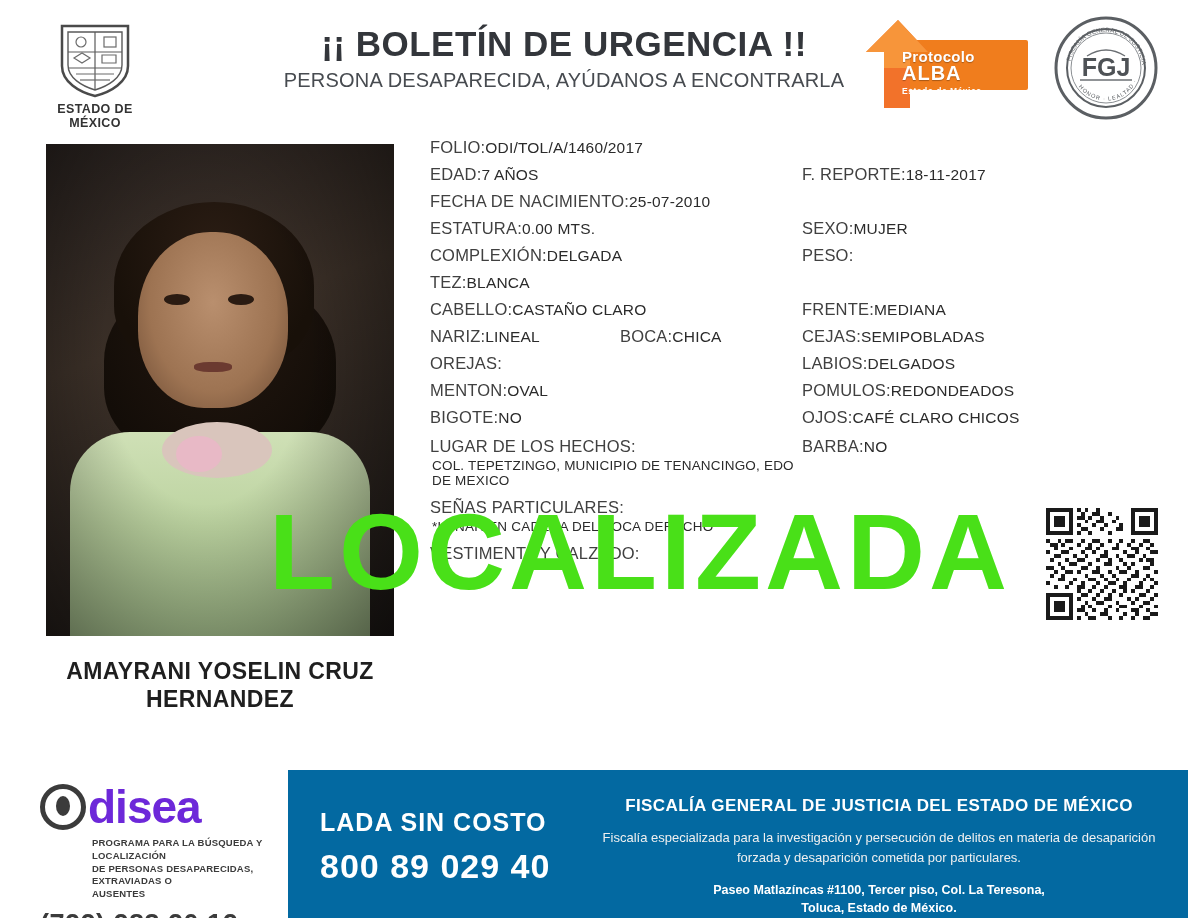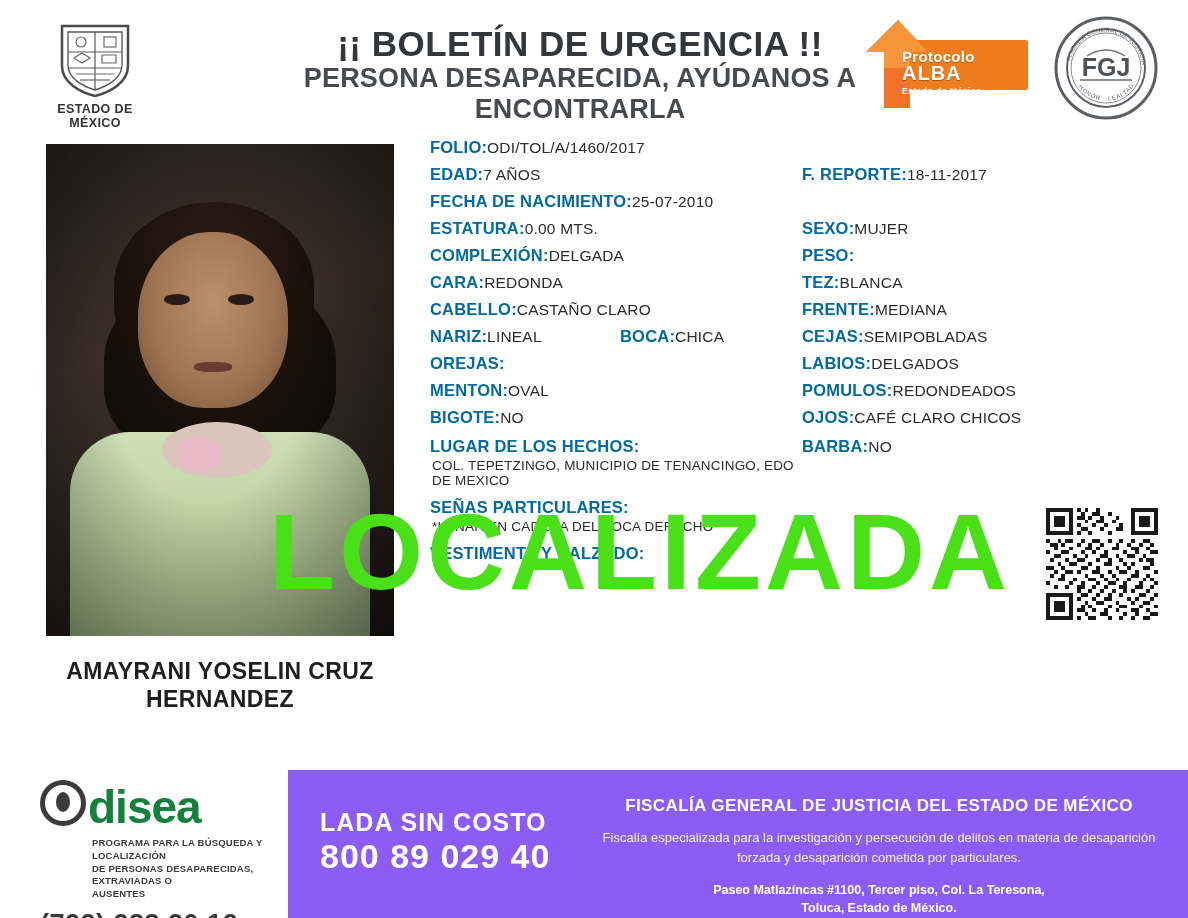--- a/index.html
+++ b/index.html
@@ -36,37 +36,38 @@
   .edomex-shield svg { display: block; }
   .edomex-caption {
     font-size: 12.5px;
     font-weight: bold;
     letter-spacing: 0.4px;
     color: #333;
     margin-top: 4px;
   }
   .header-titles {
     position: absolute;
-    left: 240px;
+    left: 224px;
     top: 26px;
     width: 680px;
     text-align: center;
   }
   .title-main {
     font-size: 35px;
     font-weight: bold;
     color: #33363b;
     letter-spacing: 0.5px;
     line-height: 1.05;
   }
   .title-sub {
-    font-size: 27px;
-    font-weight: bold;
+    font-size: 20px;
+    font-weight: normal;
     color: #474b50;
     letter-spacing: 0.2px;
+    margin-top: 6px;
   }
   .protocolo-alba {
     position: absolute;
     right: 160px;
     top: 18px;
     width: 170px;
     height: 92px;
   }
   .pa-arrow {
     position: absolute;
@@ -229,23 +230,23 @@
 
   
   .fields {
     position: absolute;
     left: 430px;
     top: 8px;
     width: 720px;
   }
   .f-row { display: flex; margin-bottom: 8px; }
   .lbl {
-    font-weight: bold;
+    font-weight: normal;
     font-size: 16.5px;
-    color: #0369a1;
+    color: #404040;
     letter-spacing: 0.2px;
   }
   .val {
     font-size: 15.5px;
     color: #2b2b2b;
     letter-spacing: 0.2px;
   }
 
   .subline {
     font-size: 13.5px;
@@ -296,23 +297,24 @@
     height: 148px;
   }
   .disea {
     position: absolute;
     left: 40px;
     top: 10px;
     width: 250px;
   }
   .disea-word {
     display: flex;
+    align-items: center;
     font-size: 46px;
     font-weight: bold;
-    color: #15803d;
+    color: #6d28d9;
     letter-spacing: -1px;
   }
   .disea-mark {
     width: 46px;
     height: 46px;
     border-radius: 50%;
     border: 5px solid #3b3b3b;
     position: relative;
     margin-right: 2px;
   }
@@ -341,37 +343,38 @@
     color: #3b3b3b;
     margin-top: 8px;
     letter-spacing: .5px;
   }
   .footer-bar {
     position: absolute;
     left: 288px;
     top: 0;
     width: 900px;
     height: 148px;
-    background: #8b5cf6;
+    background: #0369a1;
     color: #fff;
     display: flex;
   }
   .lada {
     width: 300px;
     padding: 38px 0 0 32px;
   }
   .lada-title {
     font-size: 25px;
     font-weight: bold;
     letter-spacing: 1px;
   }
   .lada-number {
     font-size: 34px;
     font-weight: bold;
     letter-spacing: 1px;
+    margin-top: 10px;
   }
   .fiscalia {
     flex: 1;
     padding: 26px 26px 0 8px;
     text-align: center;
   }
   .fis-title {
     font-size: 17px;
     font-weight: bold;
     letter-spacing: .4px;
@@ -531,26 +534,20 @@
       </div>
       <div class="col-b">
         <div class="pairline">
           <span class="lbl">PESO:</span>
           <span class="val"></span>
         </div>
       </div>
     </div>
 
     <div class="f-row">
-      <div class="col-a">
-        <div class="pairline">
-          <span class="lbl">CARA:</span>
-          <span class="val">REDONDA</span>
-        </div>
-      </div>
       <div class="col-b">
         <div class="pairline">
           <span class="lbl">TEZ:</span>
           <span class="val">BLANCA</span>
         </div>
       </div>
     </div>
 
     <div class="f-row">
       <div class="col-a">

